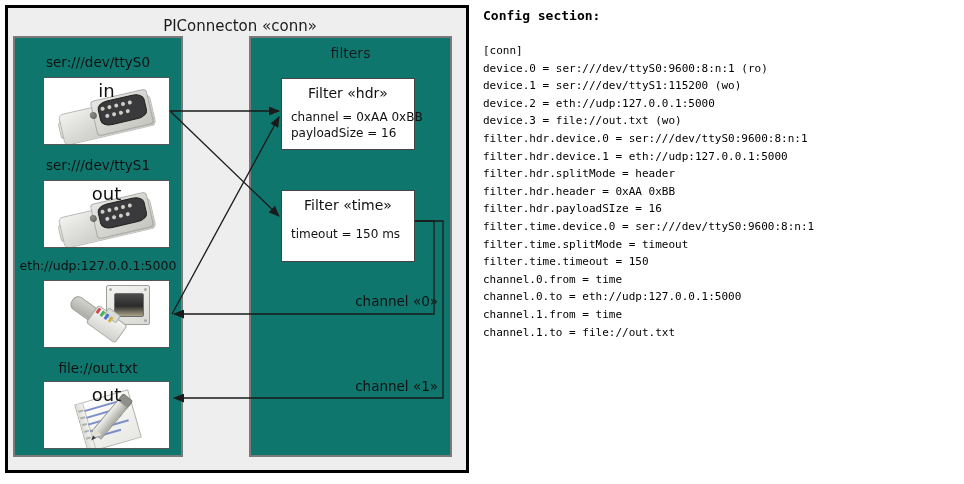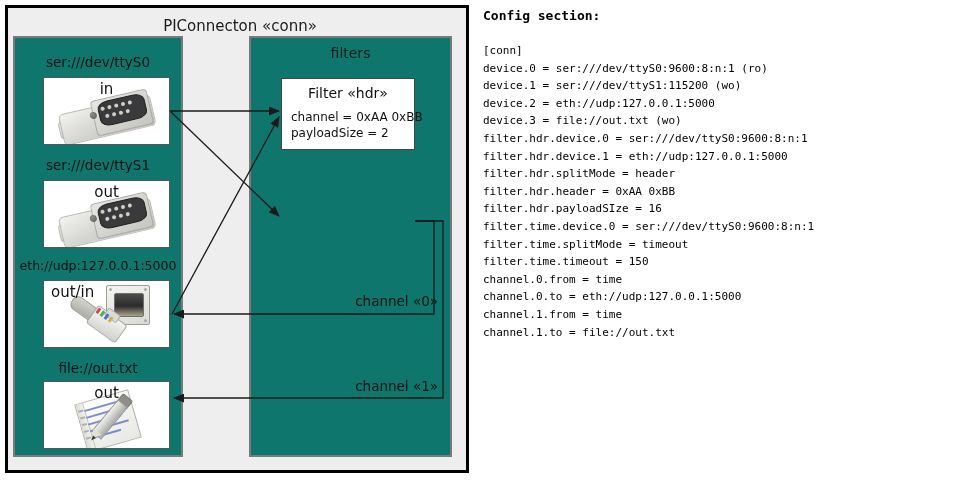--- a/index.html
+++ b/index.html
@@ -43,21 +43,21 @@
     position:absolute;text-align:center;font-size:13.5px;color:#111;
     white-space:nowrap;
   }
 
   .dev-box{
     position:absolute;background:#ffffff;border:1.5px solid #555;
     box-sizing:border-box;
   }
   .dev-dir{
     position:absolute;left:0;top:2px;width:100%;
-    text-align:center;font-size:15px;color:#111;
+    text-align:center;font-size:18px;color:#111;
     z-index:3;
   }
   .dev-dir.left{text-align:left;padding-left:7px;}
 
   
   .art{position:absolute;left:0;top:0;width:100%;height:100%;overflow:hidden;}
 
   
   .db9{position:absolute;left:16px;top:16px;width:94px;height:50px;
        transform:rotate(-13deg);}
@@ -232,21 +232,20 @@
           <div class="pin" style="left:17px;top:9px;"></div>
           <div class="pin" style="left:24px;top:9px;"></div>
         </div>
         <div class="screw" style="left:31px;top:15px;"></div>
       </div>
     </div>
   </div>
 
   <div class="dev-label" style="left:13px;top:258px;width:170px;font-size:12.5px;">eth://udp:127.0.0.1:5000</div>
   <div class="dev-box" style="left:43px;top:280px;width:127px;height:68px;">
-    <div class="dev-dir left">out/in</div>
     <div class="art">
       <div class="rj-jack">
         <div class="hole"></div>
         <div class="scr" style="left:2px;top:2px;"></div>
         <div class="scr" style="right:2px;top:2px;"></div>
         <div class="scr" style="left:2px;bottom:2px;"></div>
         <div class="scr" style="right:2px;bottom:2px;"></div>
       </div>
       <div class="rj-plug">
         <div class="cable"></div>
@@ -286,23 +285,27 @@
     </div>
   </div>
 
   <div class="panel filters-panel">
     <div class="panel-title">filters</div>
   </div>
 
   <div class="filter-box" style="left:281px;top:78px;width:134px;height:72px;">
     <div class="filter-title">Filter «hdr»</div>
     <div class="filter-attr" style="top:31px;">channel = 0xAA 0xBB</div>
-    <div class="filter-attr" style="top:47px;">payloadSize = 2</div>
-  </div>
-
+    <div class="filter-attr" style="top:47px;">payloadSize = 16</div>
+  </div>
+
+  <div class="filter-box" style="left:281px;top:190px;width:134px;height:72px;">
+    <div class="filter-title">Filter «time»</div>
+    <div class="filter-attr" style="top:36px;">timeout = 150 ms</div>
+  </div>
 
   <div class="channel-label" style="left:250px;top:293px;width:188px;">channel «0»</div>
   <div class="channel-label" style="left:250px;top:378px;width:188px;">channel «1»</div>
 
   <svg class="links" viewBox="0 0 464 468">
     <defs>
       <marker id="arrowFull" markerWidth="11" markerHeight="9" refX="10" refY="4.5" orient="auto" markerUnits="userSpaceOnUse">
         <path d="M0,0 L11,4.5 L0,9 z" fill="#1a1a1a"></path>
       </marker>
     </defs>

